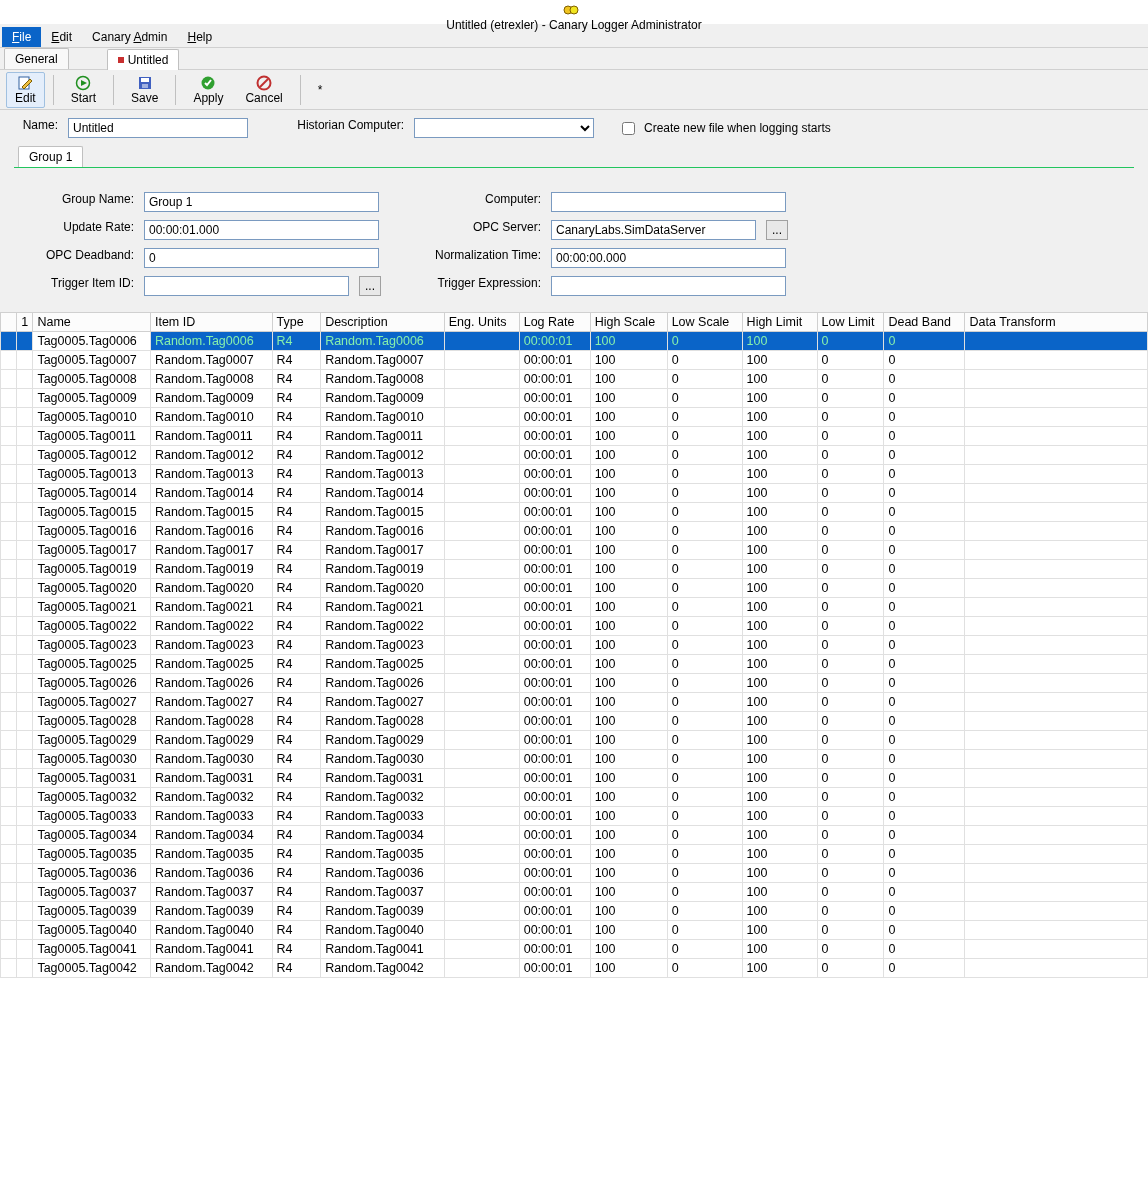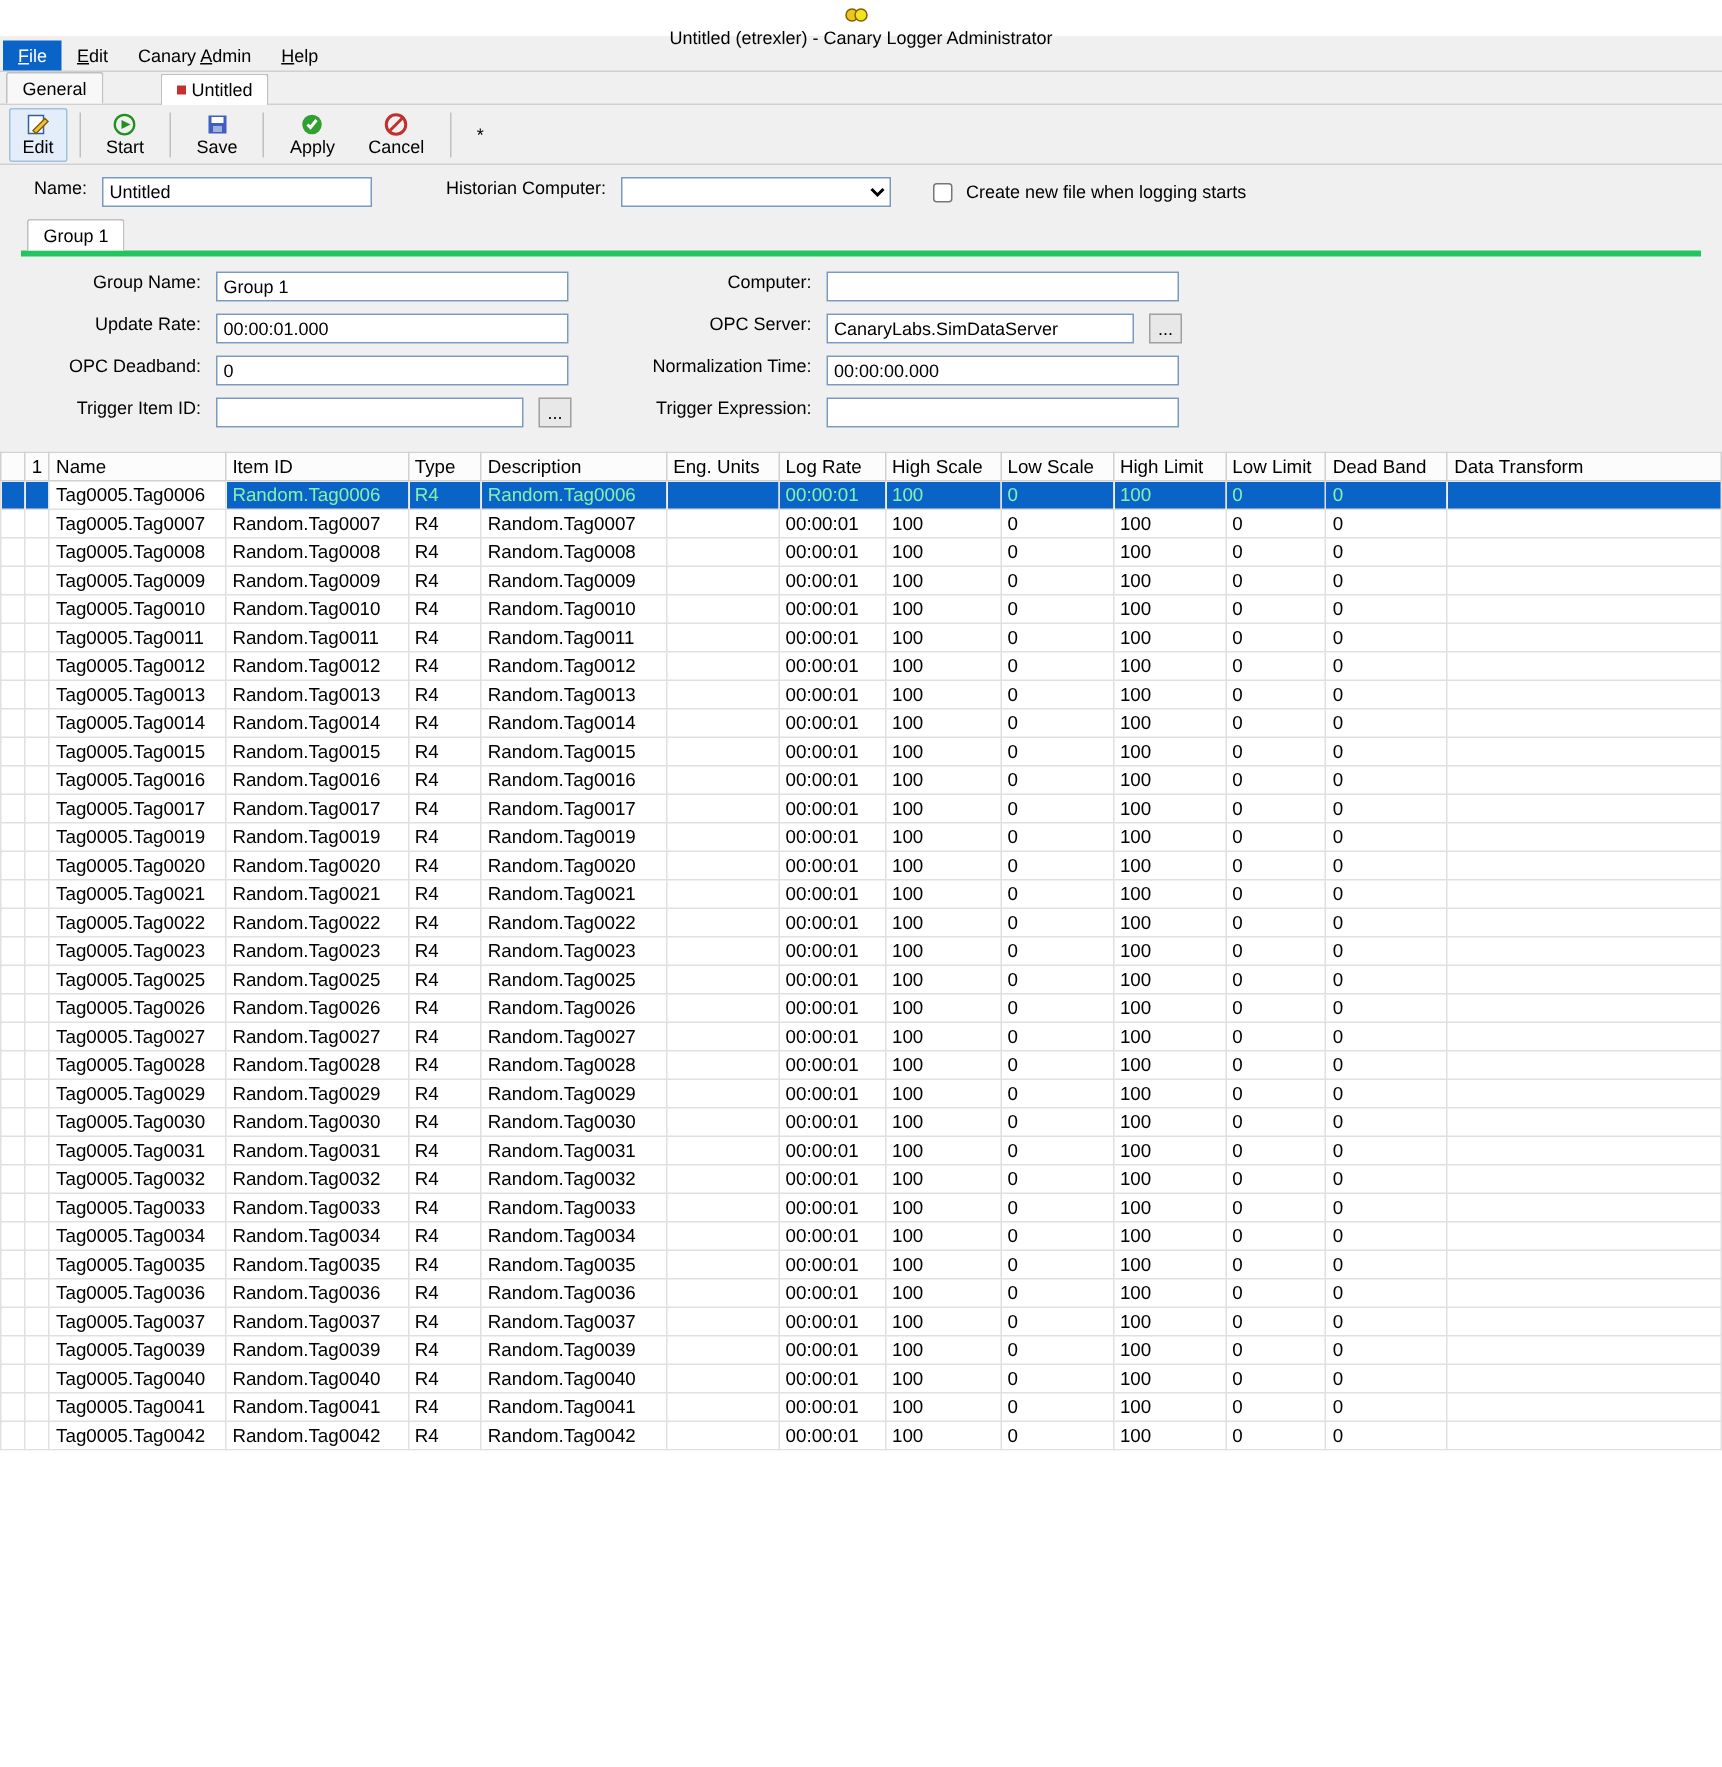--- a/index.html
+++ b/index.html
@@ -18,21 +18,21 @@
   .toolbar .btn { display: flex; flex-direction: column; align-items: center; justify-content: center; padding: 2px 8px; border: 1px solid transparent; border-radius: 2px; cursor: default; }
   .toolbar .btn.active { border: 1px solid #a0c0e0; background: #e4eefb; }
   .toolbar .sep { width: 1px; height: 30px; background: #c0c0c0; margin: 0 4px; }
   .toolbar .btn .ico { width: 16px; height: 16px; display:flex;align-items:center;justify-content:center;}
   .form-area { background: #f0f0f0; padding: 8px 14px; }
   .form-row { display: flex; margin-bottom: 8px; gap: 10px; }
   .form-row label { text-align: right; }
   .form-row input[type=text], .form-row select { background: #fff; border: 1px solid #7a9ac0; padding: 2px 4px; height: 20px; }
   .form-row input[type=checkbox]{width:13px;height:13px;}
   .subtab { display:inline-block; padding:3px 10px; border:1px solid #c0c0c0; border-bottom:none; background:#fff; border-radius:2px 2px 0 0; margin-left:4px;}
-  .group-form { border-top:4px solid #22c55e; padding-top:10px; }
+  .group-form { border-top:1px solid #22c55e; padding-top:24px; }
   .group-cols { display:flex; gap:30px; }
   .group-col .form-row label{ width:110px;}
   .group-col .form-row input[type=text]{ width:235px;}
   .dots-btn{ width:22px;height:20px;border:1px solid #a0a0a0;background:#e8e8e8;display:flex;align-items:center;justify-content:center;}
   table.grid { border-collapse: collapse; width: 100%; table-layout: fixed; }
   table.grid th, table.grid td { border: 1px solid #e0e0e0; padding: 2px 4px; text-align: left; overflow: hidden; white-space: nowrap; font-size:12.5px;}
   table.grid th { background: #fcfcfc; font-weight: normal; border-color:#d0d0d0;}
   table.grid tr.selected td { background: #0a64c8; color: #86efac; }
   table.grid tr.selected td.first { background:#fff; color:#000; border:1px dotted #000;}
   .grid-wrap { overflow: hidden; }

